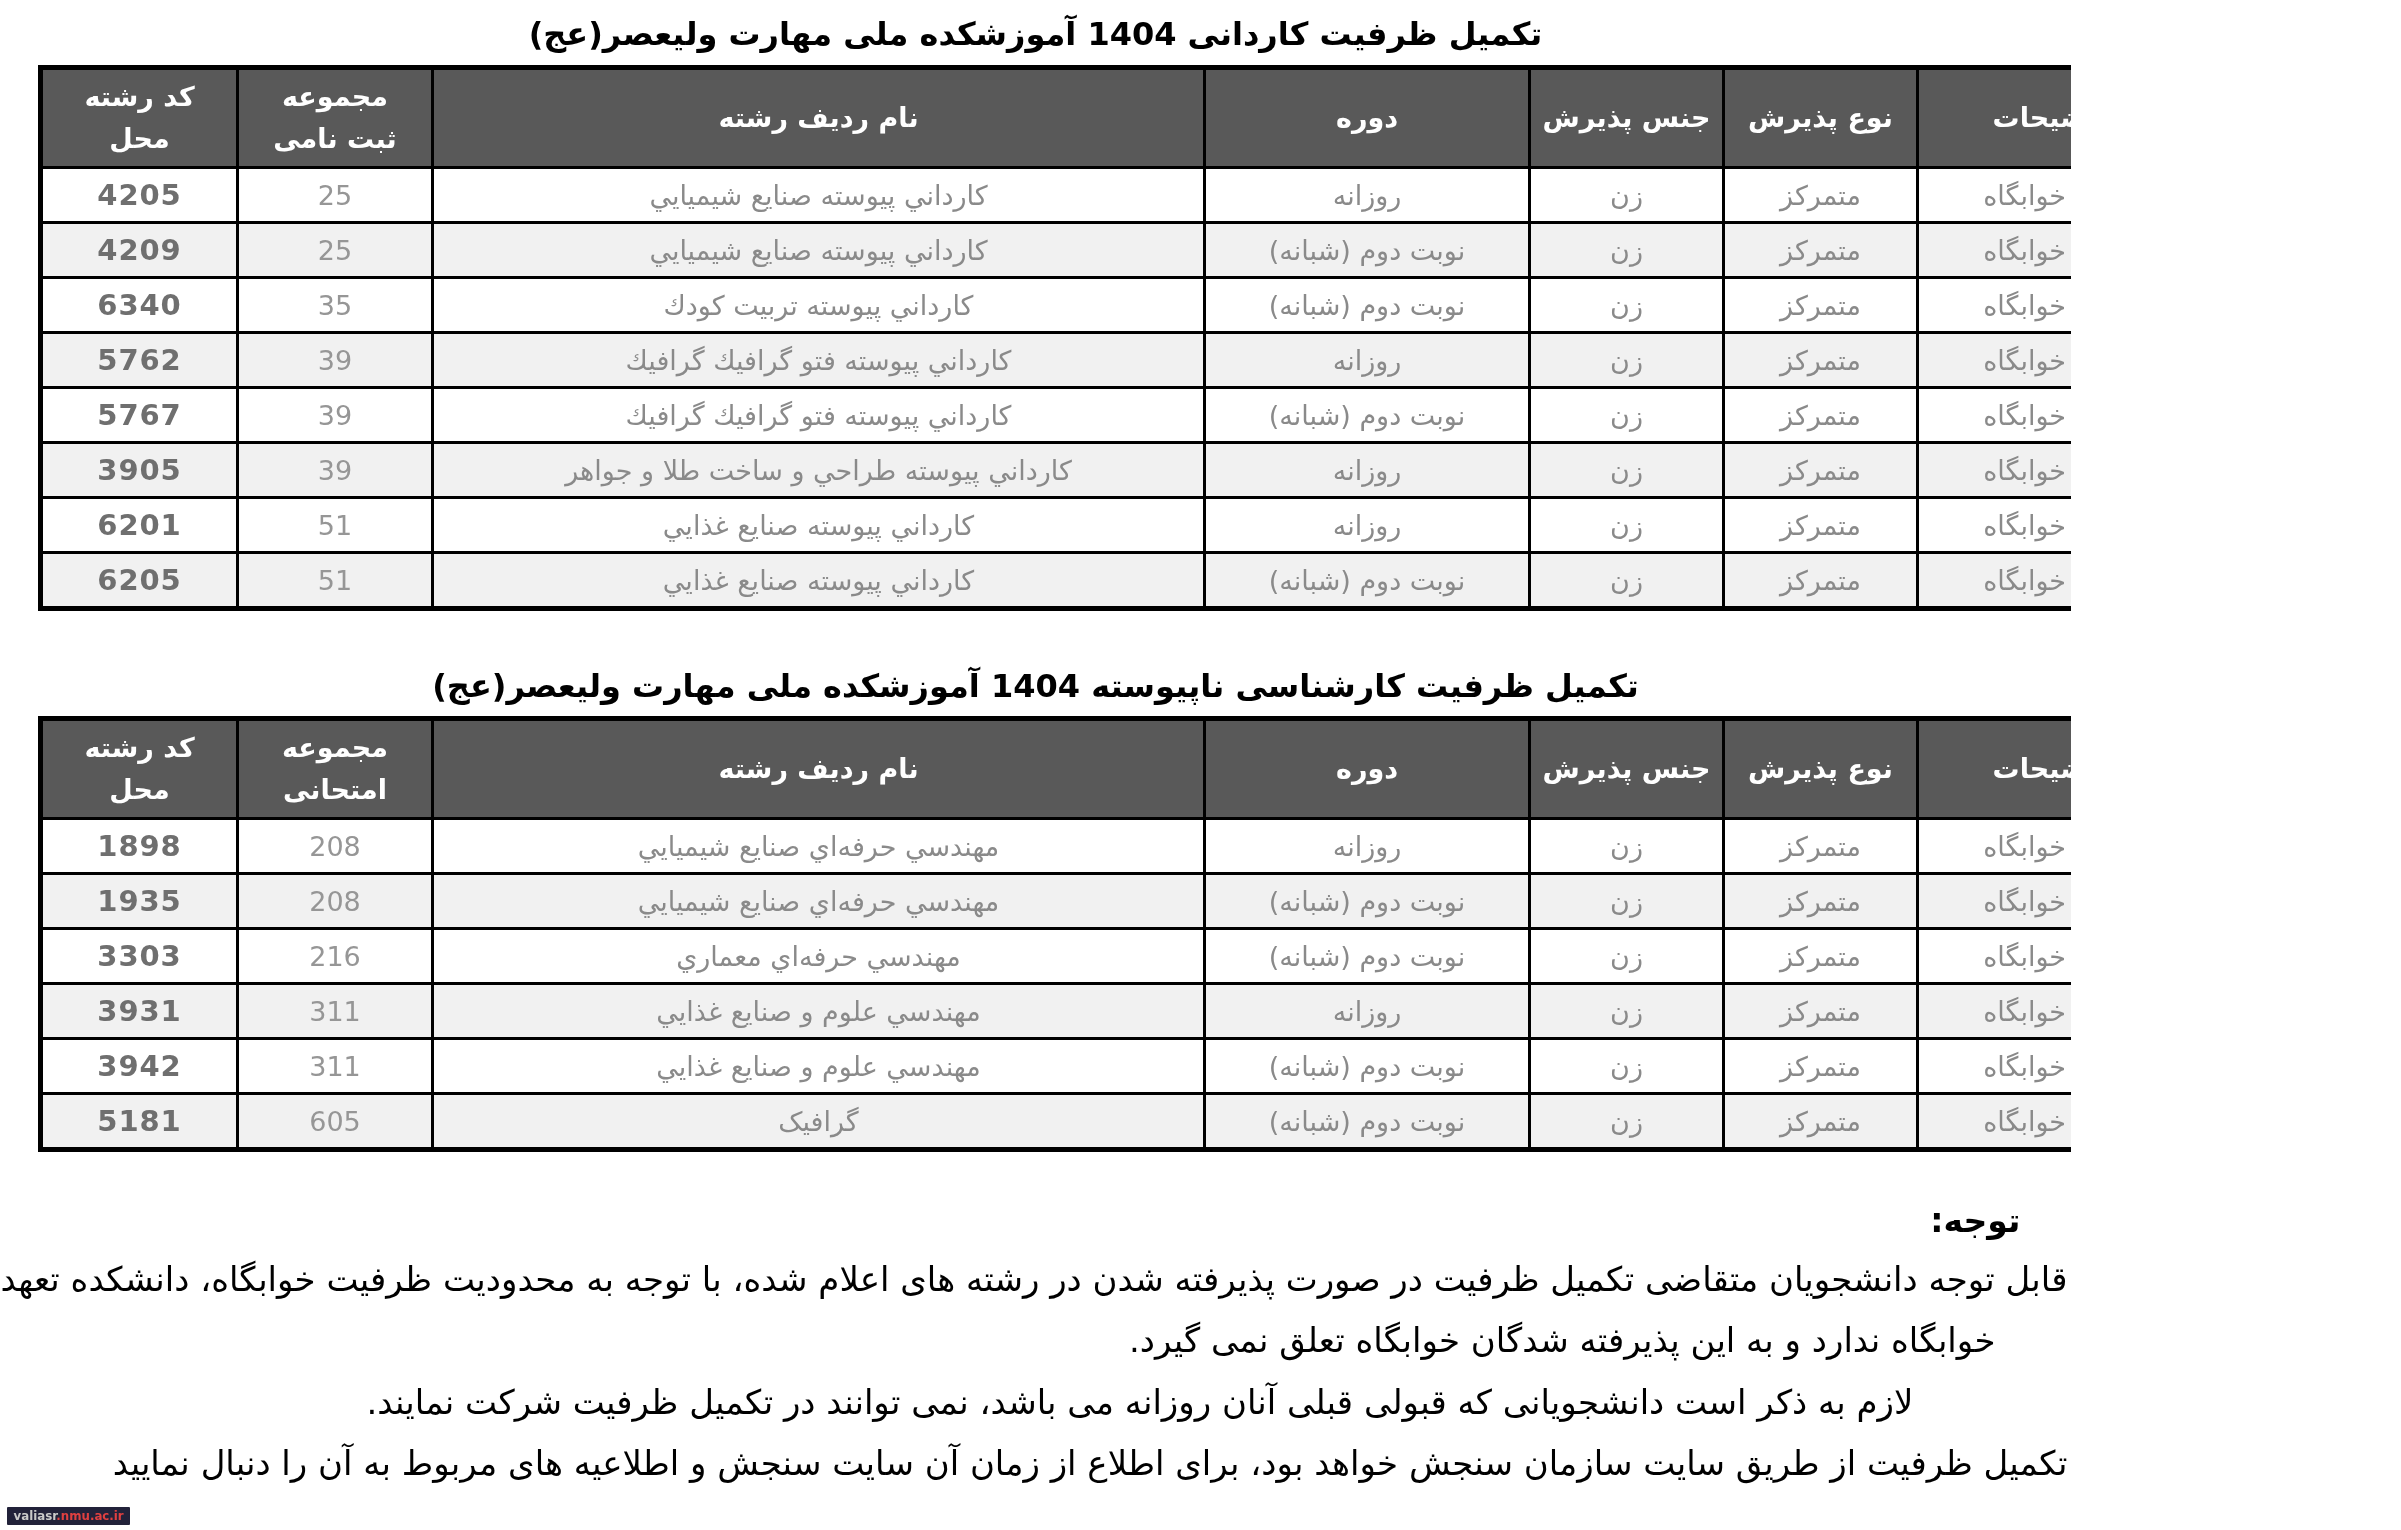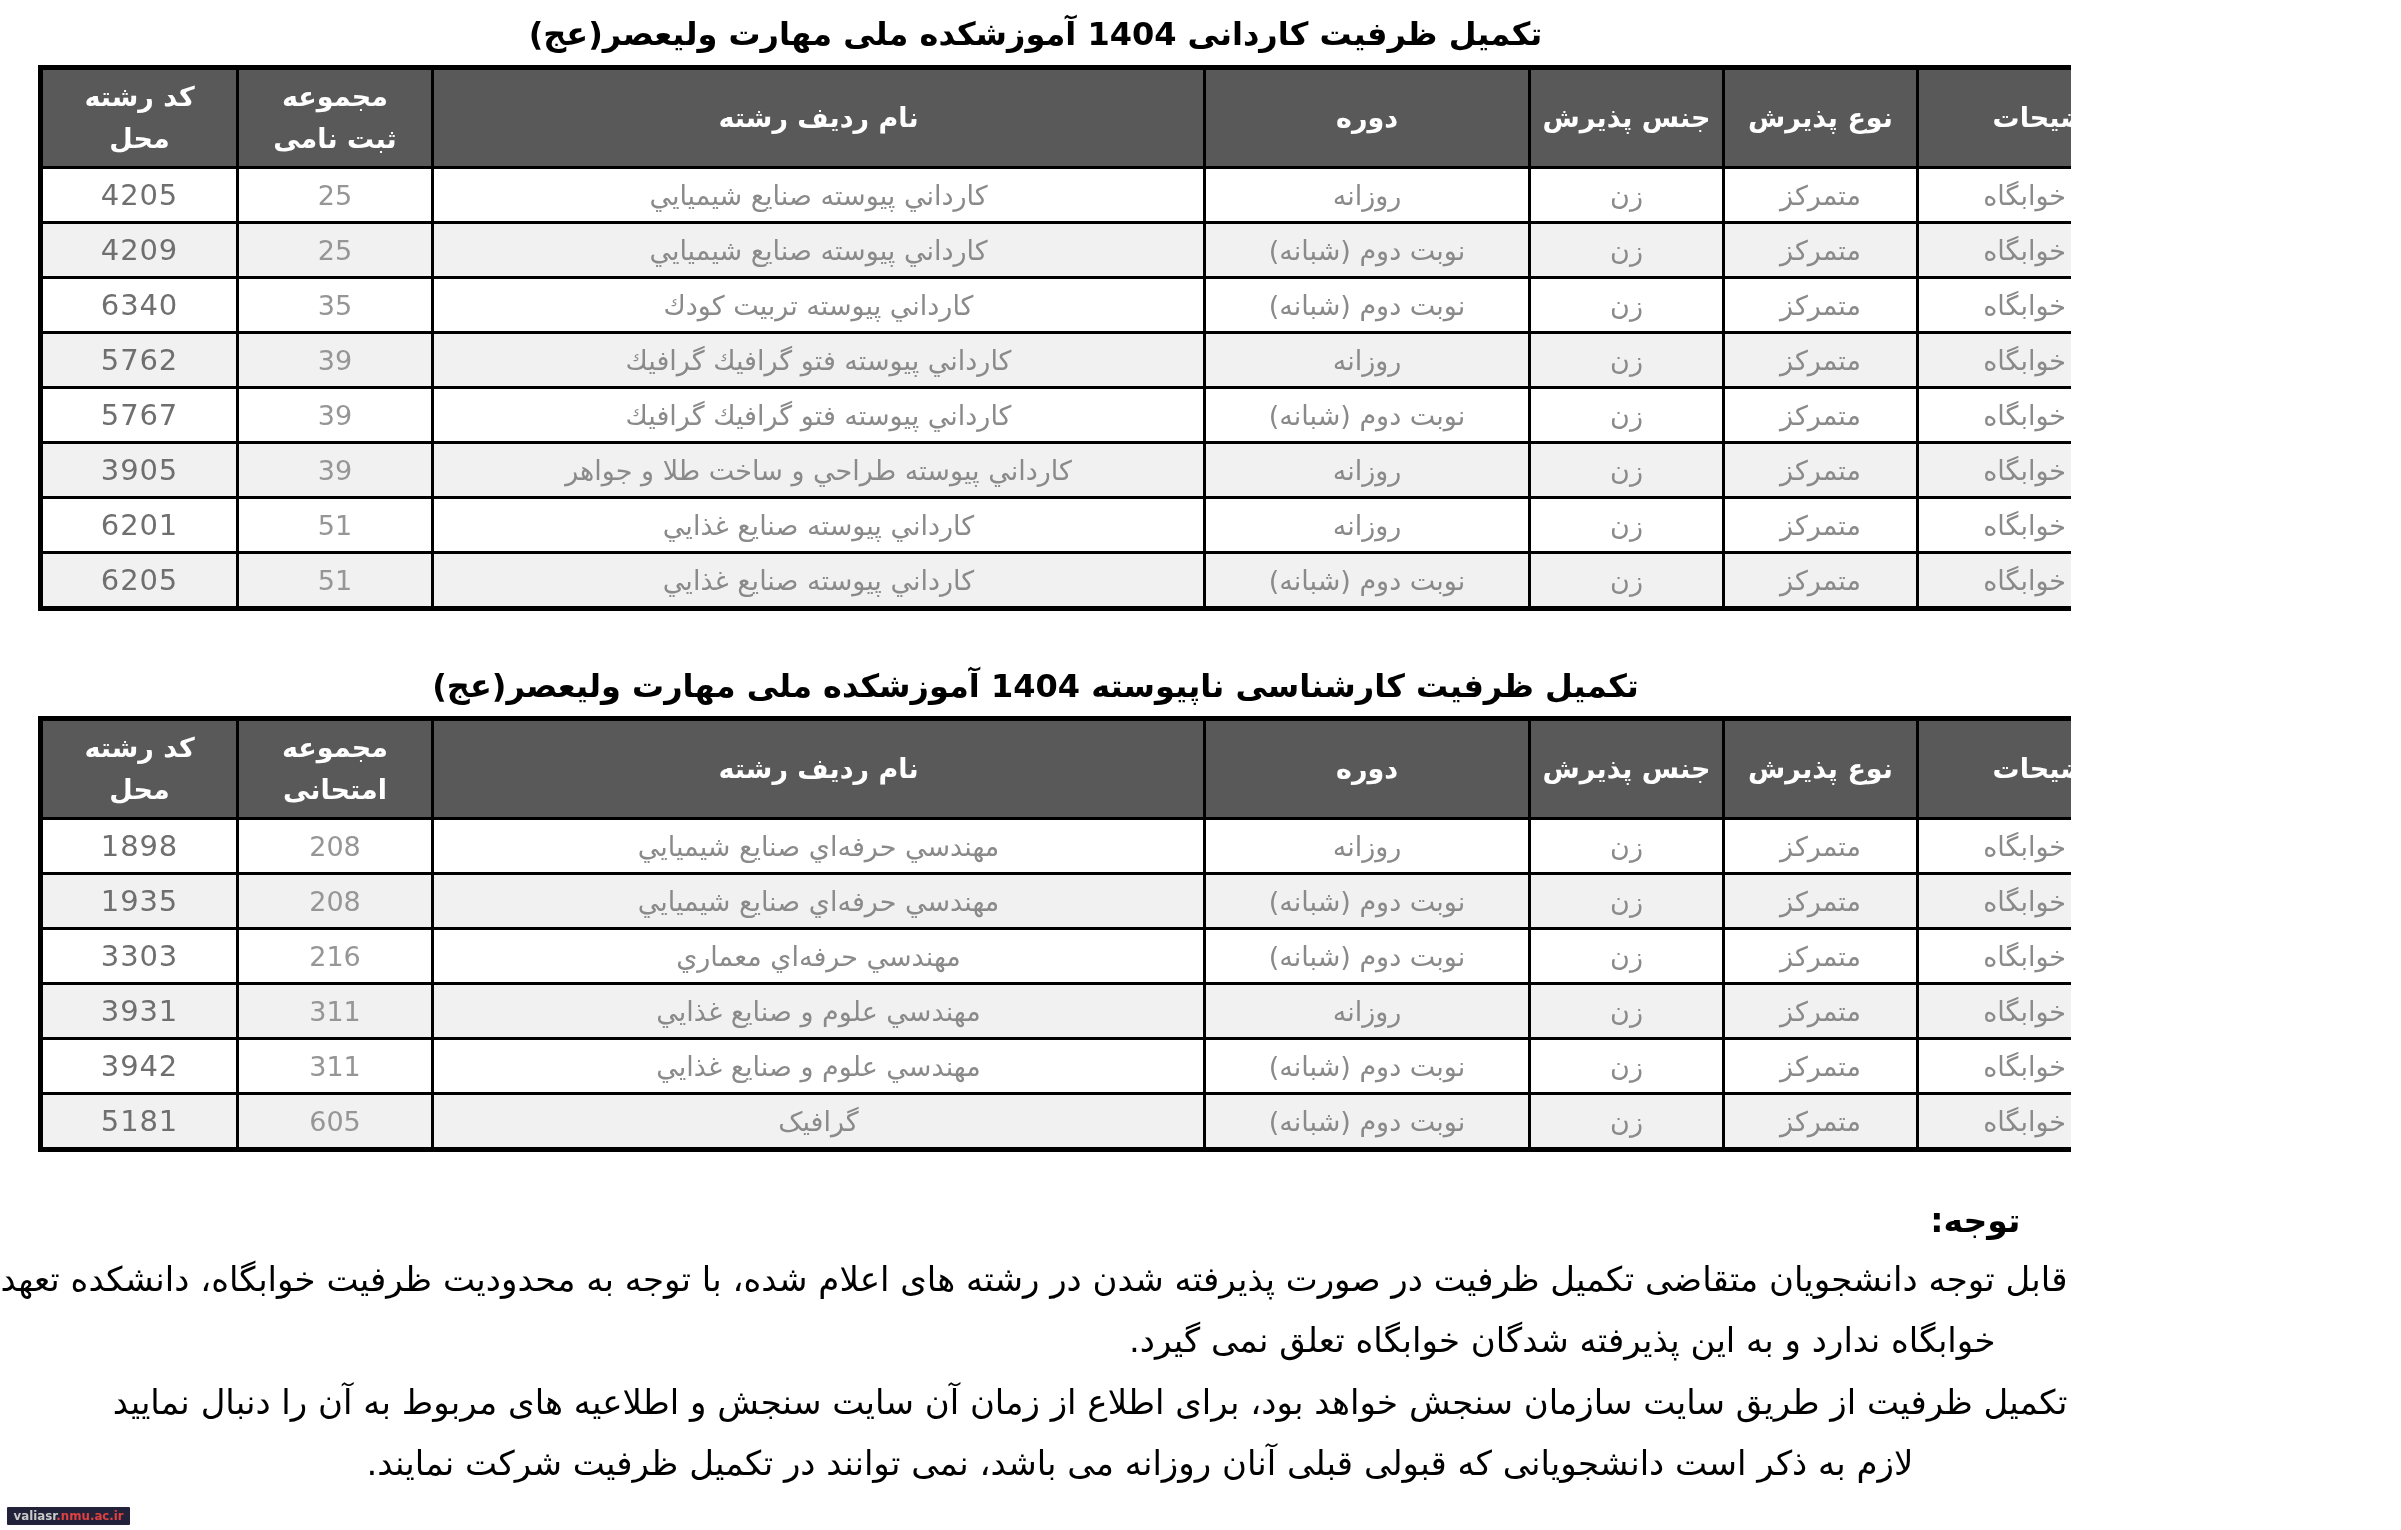--- a/index.html
+++ b/index.html
@@ -45,21 +45,21 @@
     direction:rtl;
     text-align:center;
     font-size:27px;
     color:#8a8a8a;
     height:52px;
     padding:0 7.2px;
     background:#fff;
     overflow:hidden;
   }
   table.grid tbody tr:nth-child(even) td{background:#f1f1f1;}
-  table.grid td.col-code{font-weight:normal;color:#6f6f6f;font-size:29px;letter-spacing:0.9px;}
+  table.grid td.col-code{font-weight:bold;color:#6f6f6f;font-size:29px;letter-spacing:0.9px;}
   table.grid td.col-reg-group{color:#969696;}
   table.grid td.col-capacity{font-weight:bold;color:#008000;font-size:30px;}
   .notes{
     direction:rtl;
     text-align:right;
     color:#000;
     margin-top:49px;
     padding:0 3.6px;
   }
   .notes-heading{
@@ -295,22 +295,22 @@
           <td class="col-notes">فاقد خوابگاه</td>
           <td class="col-capacity">7</td>
         </tr>
       </tbody>
     </table>
 
   <div class="notes">
     <div class="notes-heading">توجه:</div>
     <div class="note-line">قابل توجه دانشجویان متقاضی تکمیل ظرفیت در صورت پذیرفته شدن در رشته های اعلام شده، با توجه به محدودیت ظرفیت  خوابگاه، دانشکده تعهدی در خصوص ارائه</div>
     <div class="note-line indent-80">خوابگاه ندارد و به این پذیرفته شدگان خوابگاه تعلق نمی گیرد.</div>
+    <div class="note-line indent-170">لازم به ذکر است دانشجویانی که قبولی قبلی آنان روزانه می باشد، نمی توانند در تکمیل ظرفیت شرکت نمایند.</div>
     <div class="note-line">تکمیل ظرفیت از طریق سایت سازمان سنجش خواهد بود، برای اطلاع از زمان آن سایت سنجش و اطلاعیه های مربوط به آن را دنبال نمایید</div>
-    <div class="note-line indent-170">لازم به ذکر است دانشجویانی که قبولی قبلی آنان روزانه می باشد، نمی توانند در تکمیل ظرفیت شرکت نمایند.</div>
   </div>
 
   <div class="watermark">
     <span class="wm-name">valiasr</span><span class="wm-domain">.nmu.ac.ir</span>
   </div>
 
 </div>
 
 
 </body></html>

